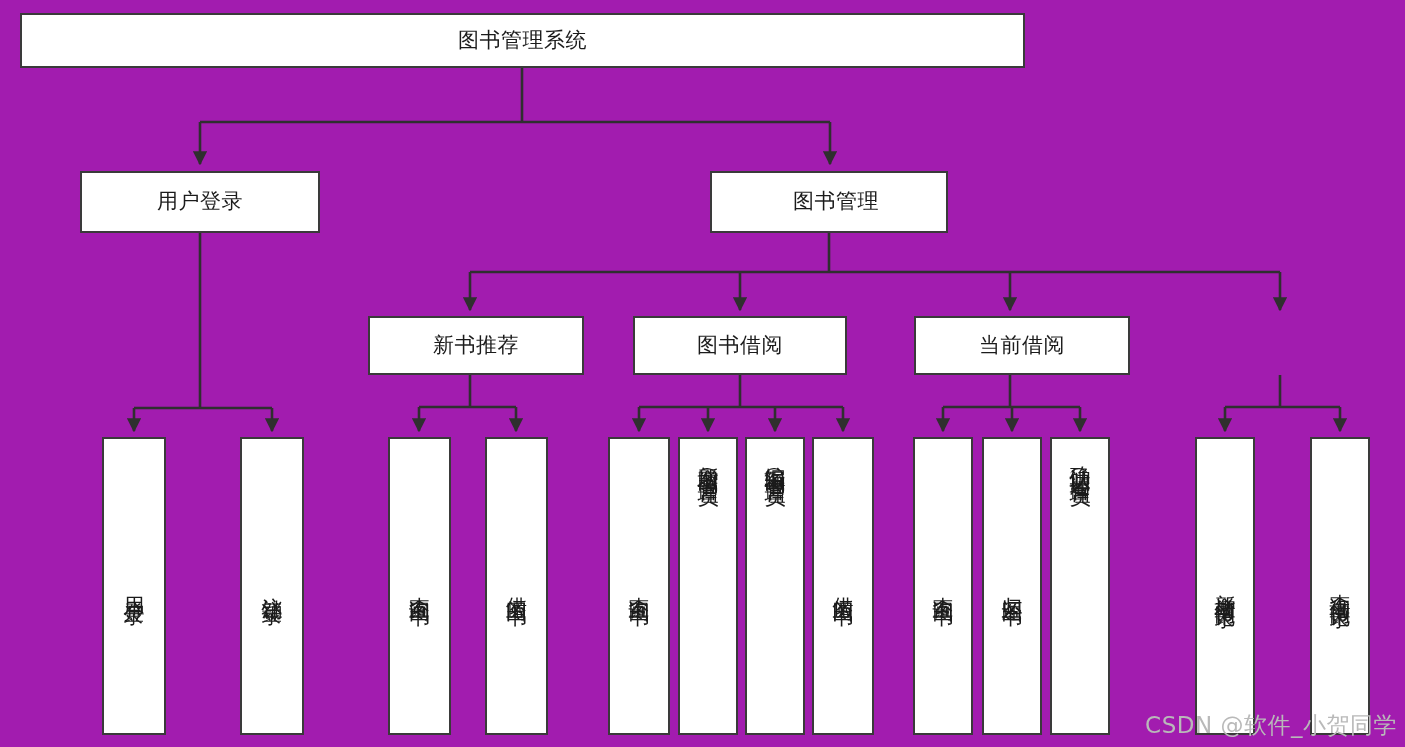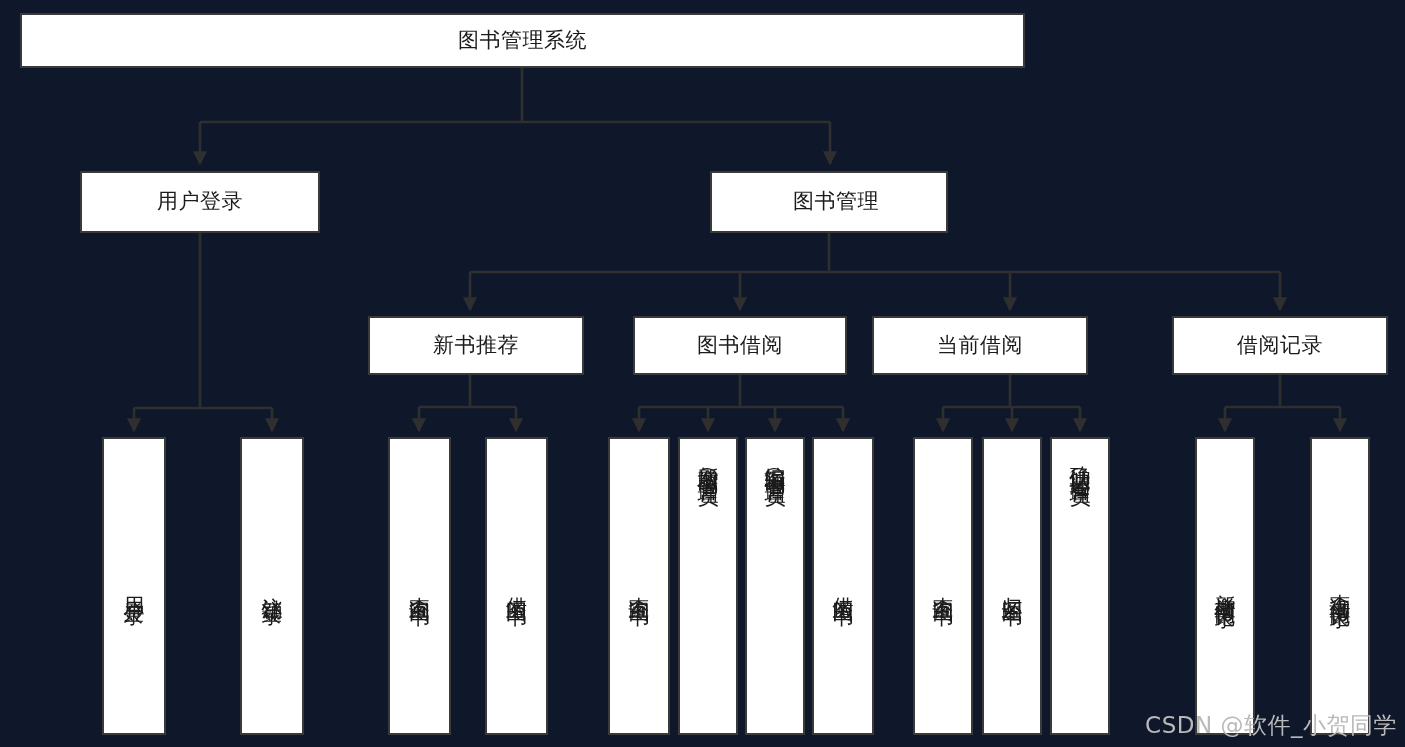--- a/index.html
+++ b/index.html
@@ -11,21 +11,21 @@
   body {
     width: 1405px;
     height: 747px;
     font-family: "DejaVu Sans", "Liberation Sans", sans-serif;
     overflow: hidden;
   }
   #diagram-root {
     position: relative;
     width: 1405px;
     height: 747px;
-    background: #0f172a;
+    background: #a21caf;
   }
   #diagram-svg {
     position: absolute;
     left: 0;
     top: 0;
     width: 1405px;
     height: 747px;
   }
   .node-box {
     position: absolute;
@@ -156,25 +156,22 @@
   <div class="node-box" style="left:710px; top:171px; width:238px; height:62px;padding-left:14px;">
     <span class="node-label-h">图书管理</span>
   </div>
 
   <div class="node-box" style="left:362px; top:316px; width:216px; height:59px;margin-left:6px;">
     <span class="node-label-h">新书推荐</span>
   </div>
   <div class="node-box" style="left:633px; top:316px; width:214px; height:59px;">
     <span class="node-label-h">图书借阅</span>
   </div>
-  <div class="node-box" style="left:872px; top:316px; width:216px; height:59px;">
+  <div class="node-box" style="left:914px; top:316px; width:216px; height:59px;">
     <span class="node-label-h">当前借阅</span>
-  </div>
-  <div class="node-box" style="left:1172px; top:316px; width:216px; height:59px;">
-    <span class="node-label-h">借阅记录</span>
   </div>
 
   <div class="node-box leaf-box centered" style="left:102px; top:437px; width:64px; height:298px;">
     <span class="node-label-v">用户登录</span>
   </div>
   <div class="node-box leaf-box centered" style="left:240px; top:437px; width:64px; height:298px;">
     <span class="node-label-v">注销登录</span>
   </div>
 
   <div class="node-box leaf-box centered" style="left:388px; top:437px; width:63px; height:298px;">

